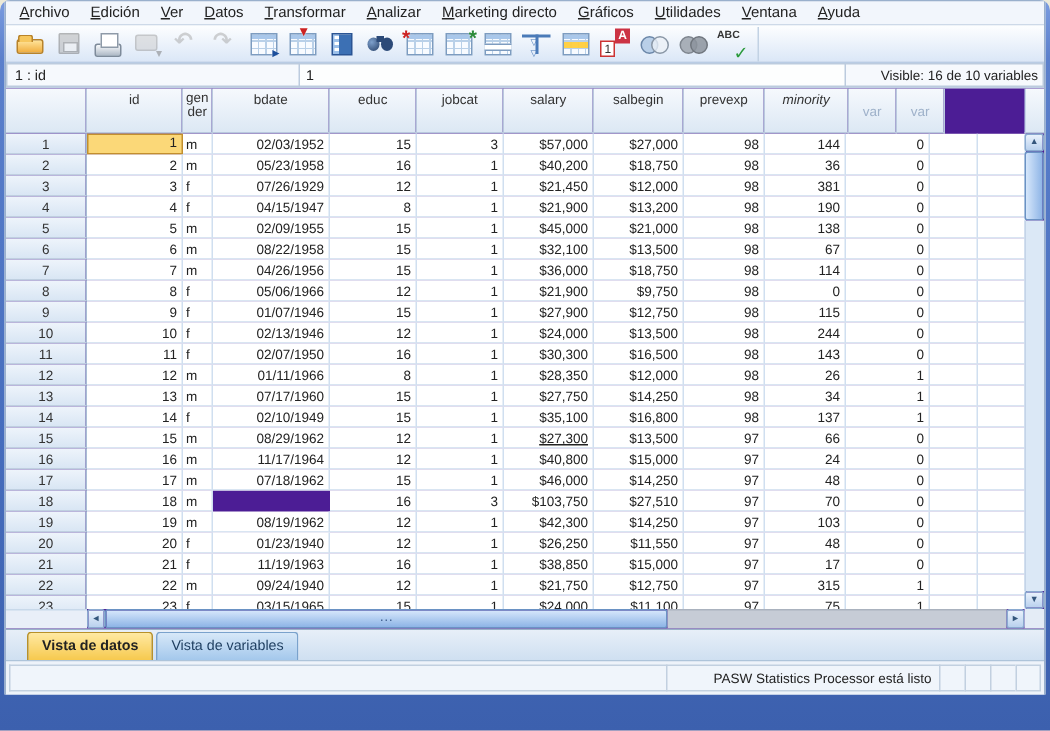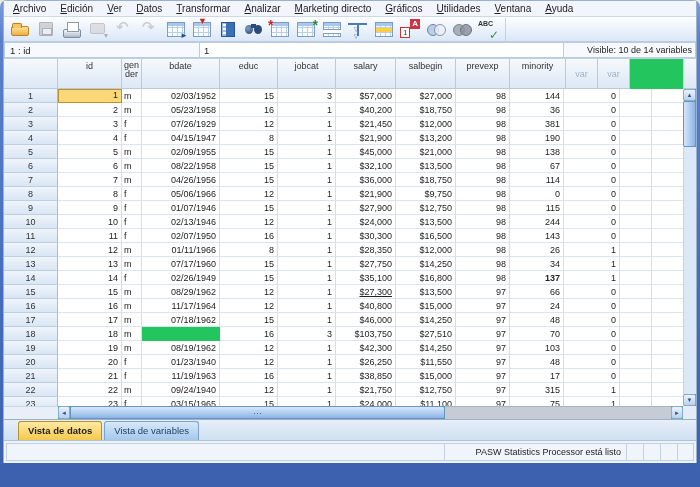--- a/index.html
+++ b/index.html
@@ -88,21 +88,21 @@
   .tb-spell::after{content:"✓";position:absolute;right:0;bottom:-3px;font-size:12px;font-weight:bold;color:#2a9a3a;}
   
   .cellref{height:17px;background:#edf2fa;border-bottom:1px solid #c0cfe2;display:flex;align-items:stretch;}
   .cellref-box{width:196px;background:#f6f9fd;border:1px solid #bccbde;font-size:9.5px;color:#222;
     display:flex;align-items:center;padding-left:5px;}
   .cellref-edit{flex:1;background:#fdfefe;border:1px solid #bccbde;border-left:none;font-size:9.5px;color:#222;
     display:flex;align-items:center;padding-left:4px;}
   .cellref-visible{width:132px;background:#f6f9fd;border:1px solid #bccbde;border-left:none;font-size:9px;color:#222;
     display:flex;align-items:center;justify-content:flex-end;padding-right:3px;white-space:nowrap;}
   
-  .gridwrap{position:relative;height:360px;background:#22c55e;overflow:hidden;}
+  .gridwrap{position:relative;height:360px;background:#4c1d95;overflow:hidden;}
   .ghead{display:flex;height:30px;}
   .hcell{flex:none;background:linear-gradient(#f6f9fd,#dce8f4);border-right:1px solid #b9c9de;
     border-bottom:1px solid #b9c9de;font-size:9px;color:#333;text-align:center;padding-top:2px;overflow:hidden;}
   .hcell.wrap{word-break:break-all;line-height:1.05;}
   .hcell.varcol{color:#9fb2ca;padding-top:10px;}
   .gbody{height:317px;overflow:hidden;}
   .grow{display:flex;height:14px;}
   .rhead{flex:none;width:54px;background:linear-gradient(#eef4fb,#d9e6f4);border-right:1px solid #a8bdd4;
     border-bottom:1px solid #bfcfe0;font-size:9px;color:#333;display:flex;align-items:center;justify-content:center;}
   .dcell{flex:none;border-right:1px solid #d0dff0;border-bottom:1px solid #d9e5f2;font-size:9px;color:#222;
@@ -214,34 +214,34 @@
             <div class="tb-ico tb-show-all"></div>
           </div>
           <div class="tb-btn">
             <div class="tb-ico tb-spell"></div>
           </div>
         </div>
     </div>
     <div class="cellref">
       <div class="cellref-box">1 : id</div>
       <div class="cellref-edit">1</div>
-      <div class="cellref-visible">Visible: 10 de 14 variables</div>
+      <div class="cellref-visible">Visible: 16 de 10 variables</div>
     </div>
     <div class="gridwrap">
       <div class="ghead">
           <div class="hcell" style="width: 54px;"></div>
           <div class="hcell" style="width: 64px;">id</div>
           <div class="hcell wrap" style="width: 20px;">gender</div>
           <div class="hcell" style="width: 78px;">bdate</div>
           <div class="hcell" style="width: 58px;">educ</div>
           <div class="hcell" style="width: 58px;">jobcat</div>
           <div class="hcell" style="width: 60px;">salary</div>
           <div class="hcell" style="width: 60px;">salbegin</div>
           <div class="hcell" style="width: 54px;">prevexp</div>
-          <div class="hcell" style="width: 56px;">minority</div>
+          <div class="hcell" style="width: 56px; font-style: italic;">minority</div>
           <div class="hcell varcol" style="width: 32px;">var</div>
           <div class="hcell varcol" style="width: 32px;">var</div>
         </div>
       <div class="gbody">
           <div class="grow">
             <div class="rhead" style="width: 54px;">1</div>
             <div class="dcell r sel" style="width: 64px;">1</div>
             <div class="dcell" style="width: 20px;">m</div>
             <div class="dcell r" style="width: 78px;">02/03/1952</div>
             <div class="dcell r" style="width: 58px;">15</div>
@@ -431,27 +431,27 @@
             <div class="dcell r" style="width: 54px;">98</div>
             <div class="dcell r" style="width: 54px;">34</div>
             <div class="dcell r" style="width: 56px;">1</div>
             <div class="dcell" style="width: 32px;"></div>
             <div class="dcell" style="width: 32px;"></div>
           </div>
           <div class="grow">
             <div class="rhead" style="width: 54px;">14</div>
             <div class="dcell r" style="width: 64px;">14</div>
             <div class="dcell" style="width: 20px;">f</div>
-            <div class="dcell r" style="width: 78px;">02/26/1949</div>
+            <div class="dcell r" style="width: 78px;">02/10/1949</div>
             <div class="dcell r" style="width: 58px;">15</div>
             <div class="dcell r" style="width: 58px;">1</div>
             <div class="dcell r" style="width: 60px;">$35,100</div>
             <div class="dcell r" style="width: 60px;">$16,800</div>
             <div class="dcell r" style="width: 54px;">98</div>
-            <div class="dcell r" style="width: 54px; font-weight: bold;">137</div>
+            <div class="dcell r" style="width: 54px;">137</div>
             <div class="dcell r" style="width: 56px;">1</div>
             <div class="dcell" style="width: 32px;"></div>
             <div class="dcell" style="width: 32px;"></div>
           </div>
           <div class="grow">
             <div class="rhead" style="width: 54px;">15</div>
             <div class="dcell r" style="width: 64px;">15</div>
             <div class="dcell" style="width: 20px;">m</div>
             <div class="dcell r" style="width: 78px;">08/29/1962</div>
             <div class="dcell r" style="width: 58px;">12</div>

